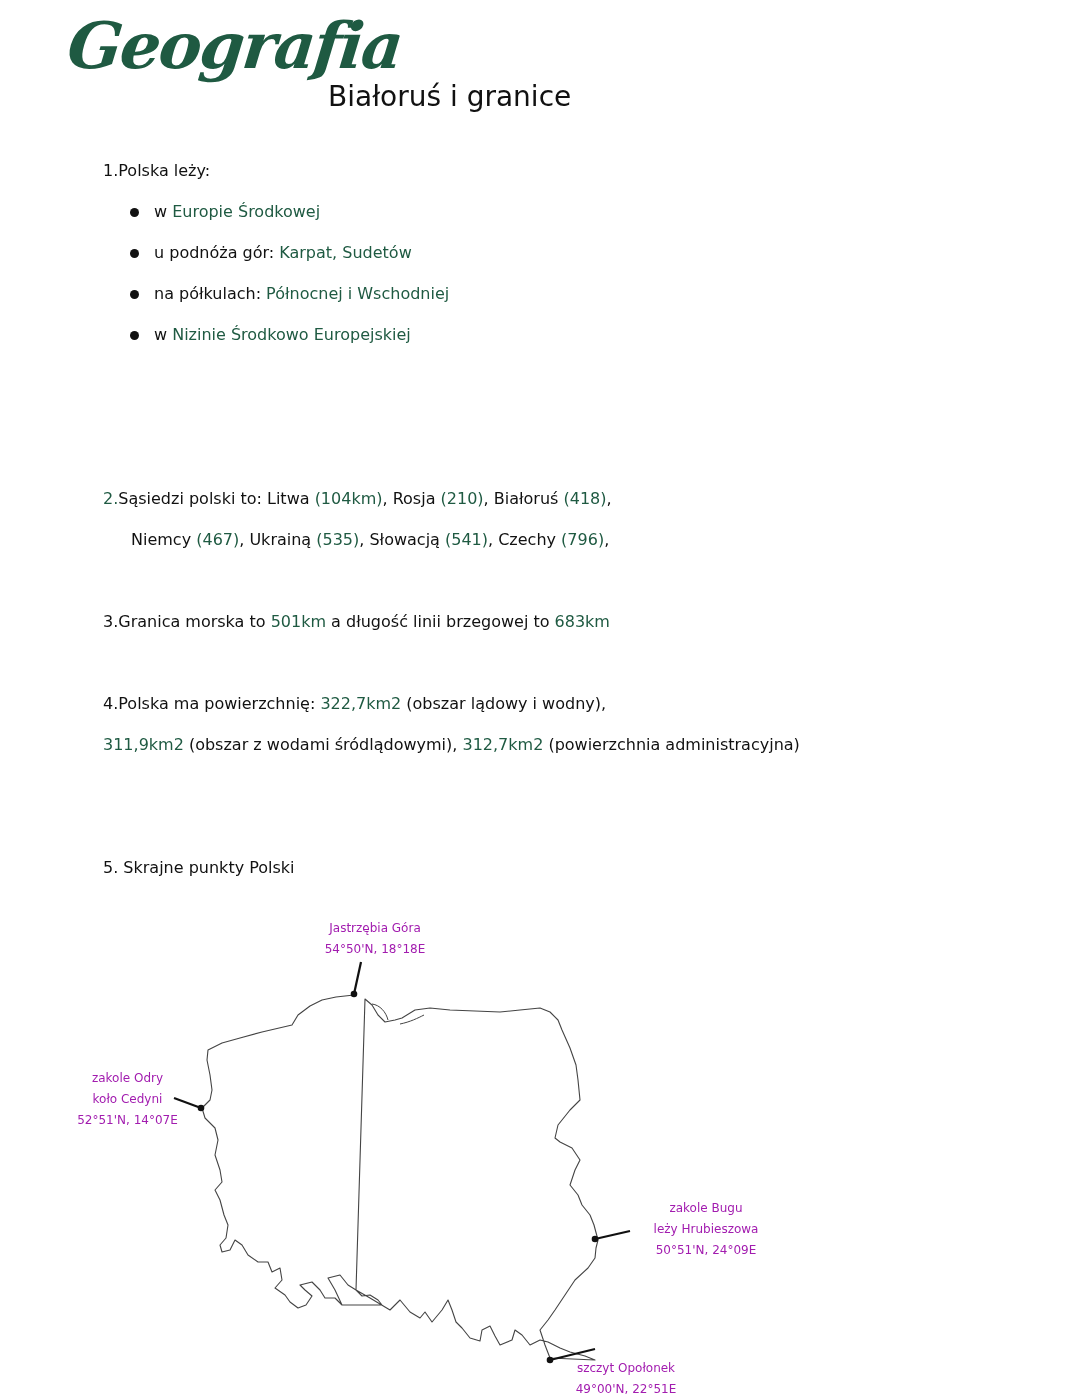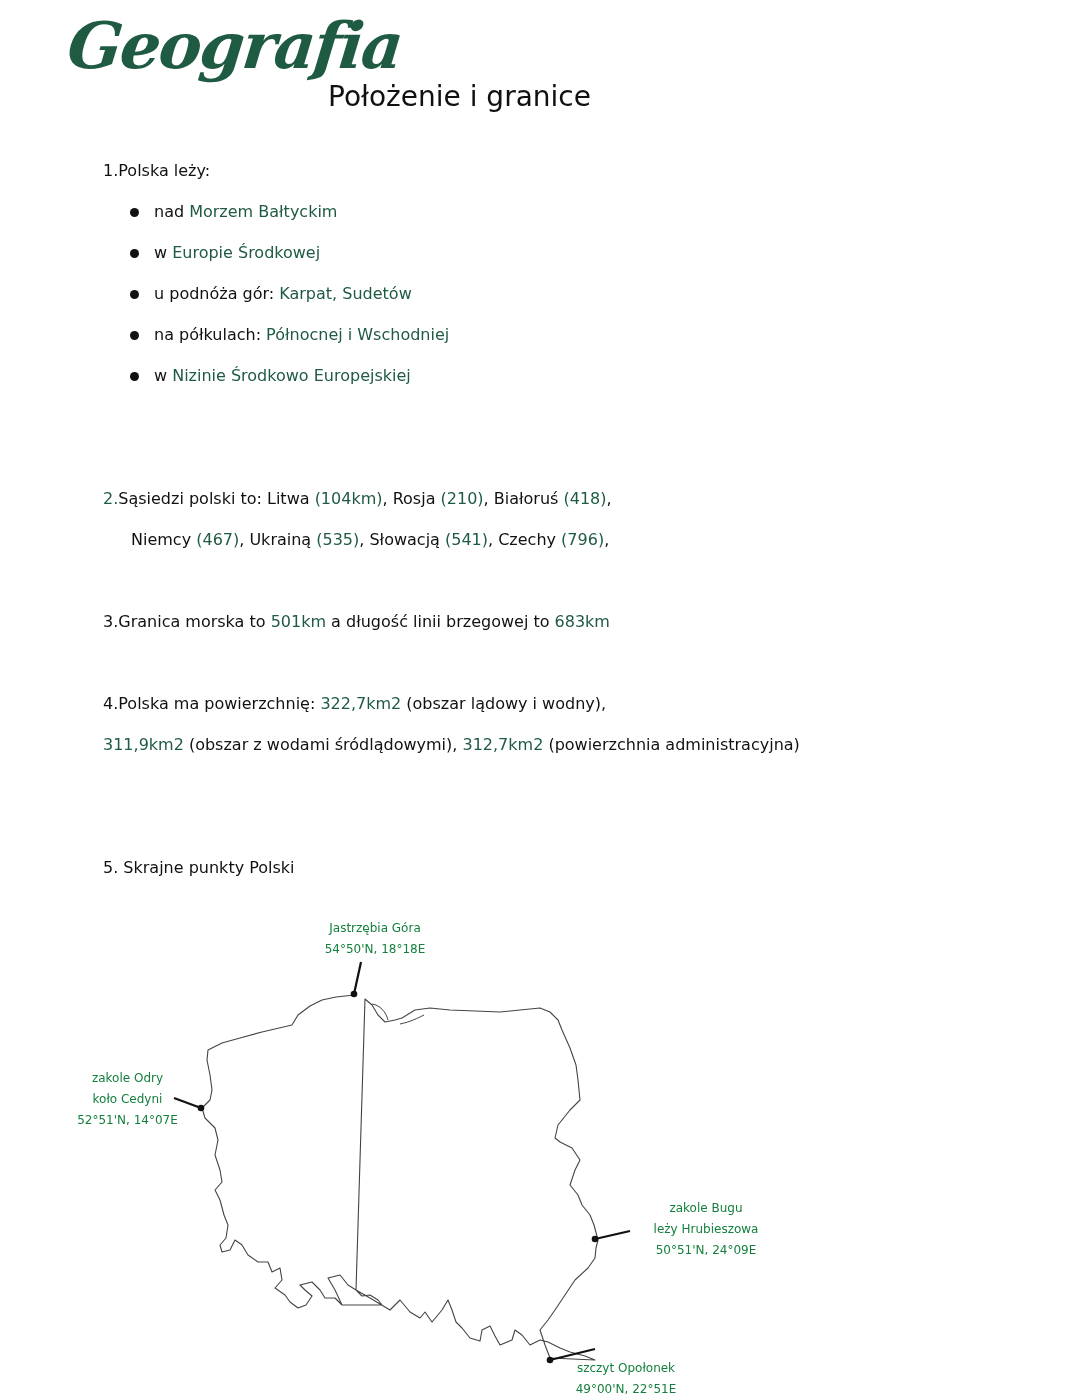--- a/index.html
+++ b/index.html
@@ -21,33 +21,32 @@
   .green { color: #1f5a42; }
   ul.bullets { list-style: none; margin: 0; padding: 0 0 0 25px; }
   ul.bullets li { position: relative; padding-left: 26px; }
   ul.bullets li::before {
     content: ""; position: absolute; left: 2px; top: 17px;
     width: 9px; height: 9px; border-radius: 50%; background: #111;
   }
   .indent { padding-left: 28px; }
   .map-wrap { position: absolute; left: 0; top: 900px; width: 1080px; height: 497px; }
   .label {
-    position: absolute; font-size: 12px; line-height: 21px; text-align: center; color: #15803d;
+    position: absolute; font-size: 12px; line-height: 21px; text-align: center; color: #a21caf;
   }
 </style>
 </head>
 <body>
 
 <div class="title">Geografia</div>
-<div class="subtitle">Położenie i granice</div>
+<div class="subtitle">Białoruś i granice</div>
 
 <div class="sec" style="top:150px;">
   <div>1.Polska leży:</div>
   <ul class="bullets">
-    <li><span>nad </span><span class="green">Morzem Bałtyckim</span></li>
     <li><span>w </span><span class="green">Europie Środkowej</span></li>
     <li><span>u podnóża gór: </span><span class="green">Karpat, Sudetów</span></li>
     <li><span>na półkulach: </span><span class="green">Północnej i Wschodniej</span></li>
     <li><span>w </span><span class="green">Nizinie Środkowo Europejskiej</span></li>
   </ul>
 </div>
 
 <div class="sec" style="top:478px;">
   <div>
     <span class="green">2.</span><span>Sąsiedzi polski to: </span><span>Litwa</span> <span class="green">(104km)</span>, <span>Rosja</span> <span class="green">(210)</span>, <span>Białoruś</span> <span class="green">(418)</span>,

